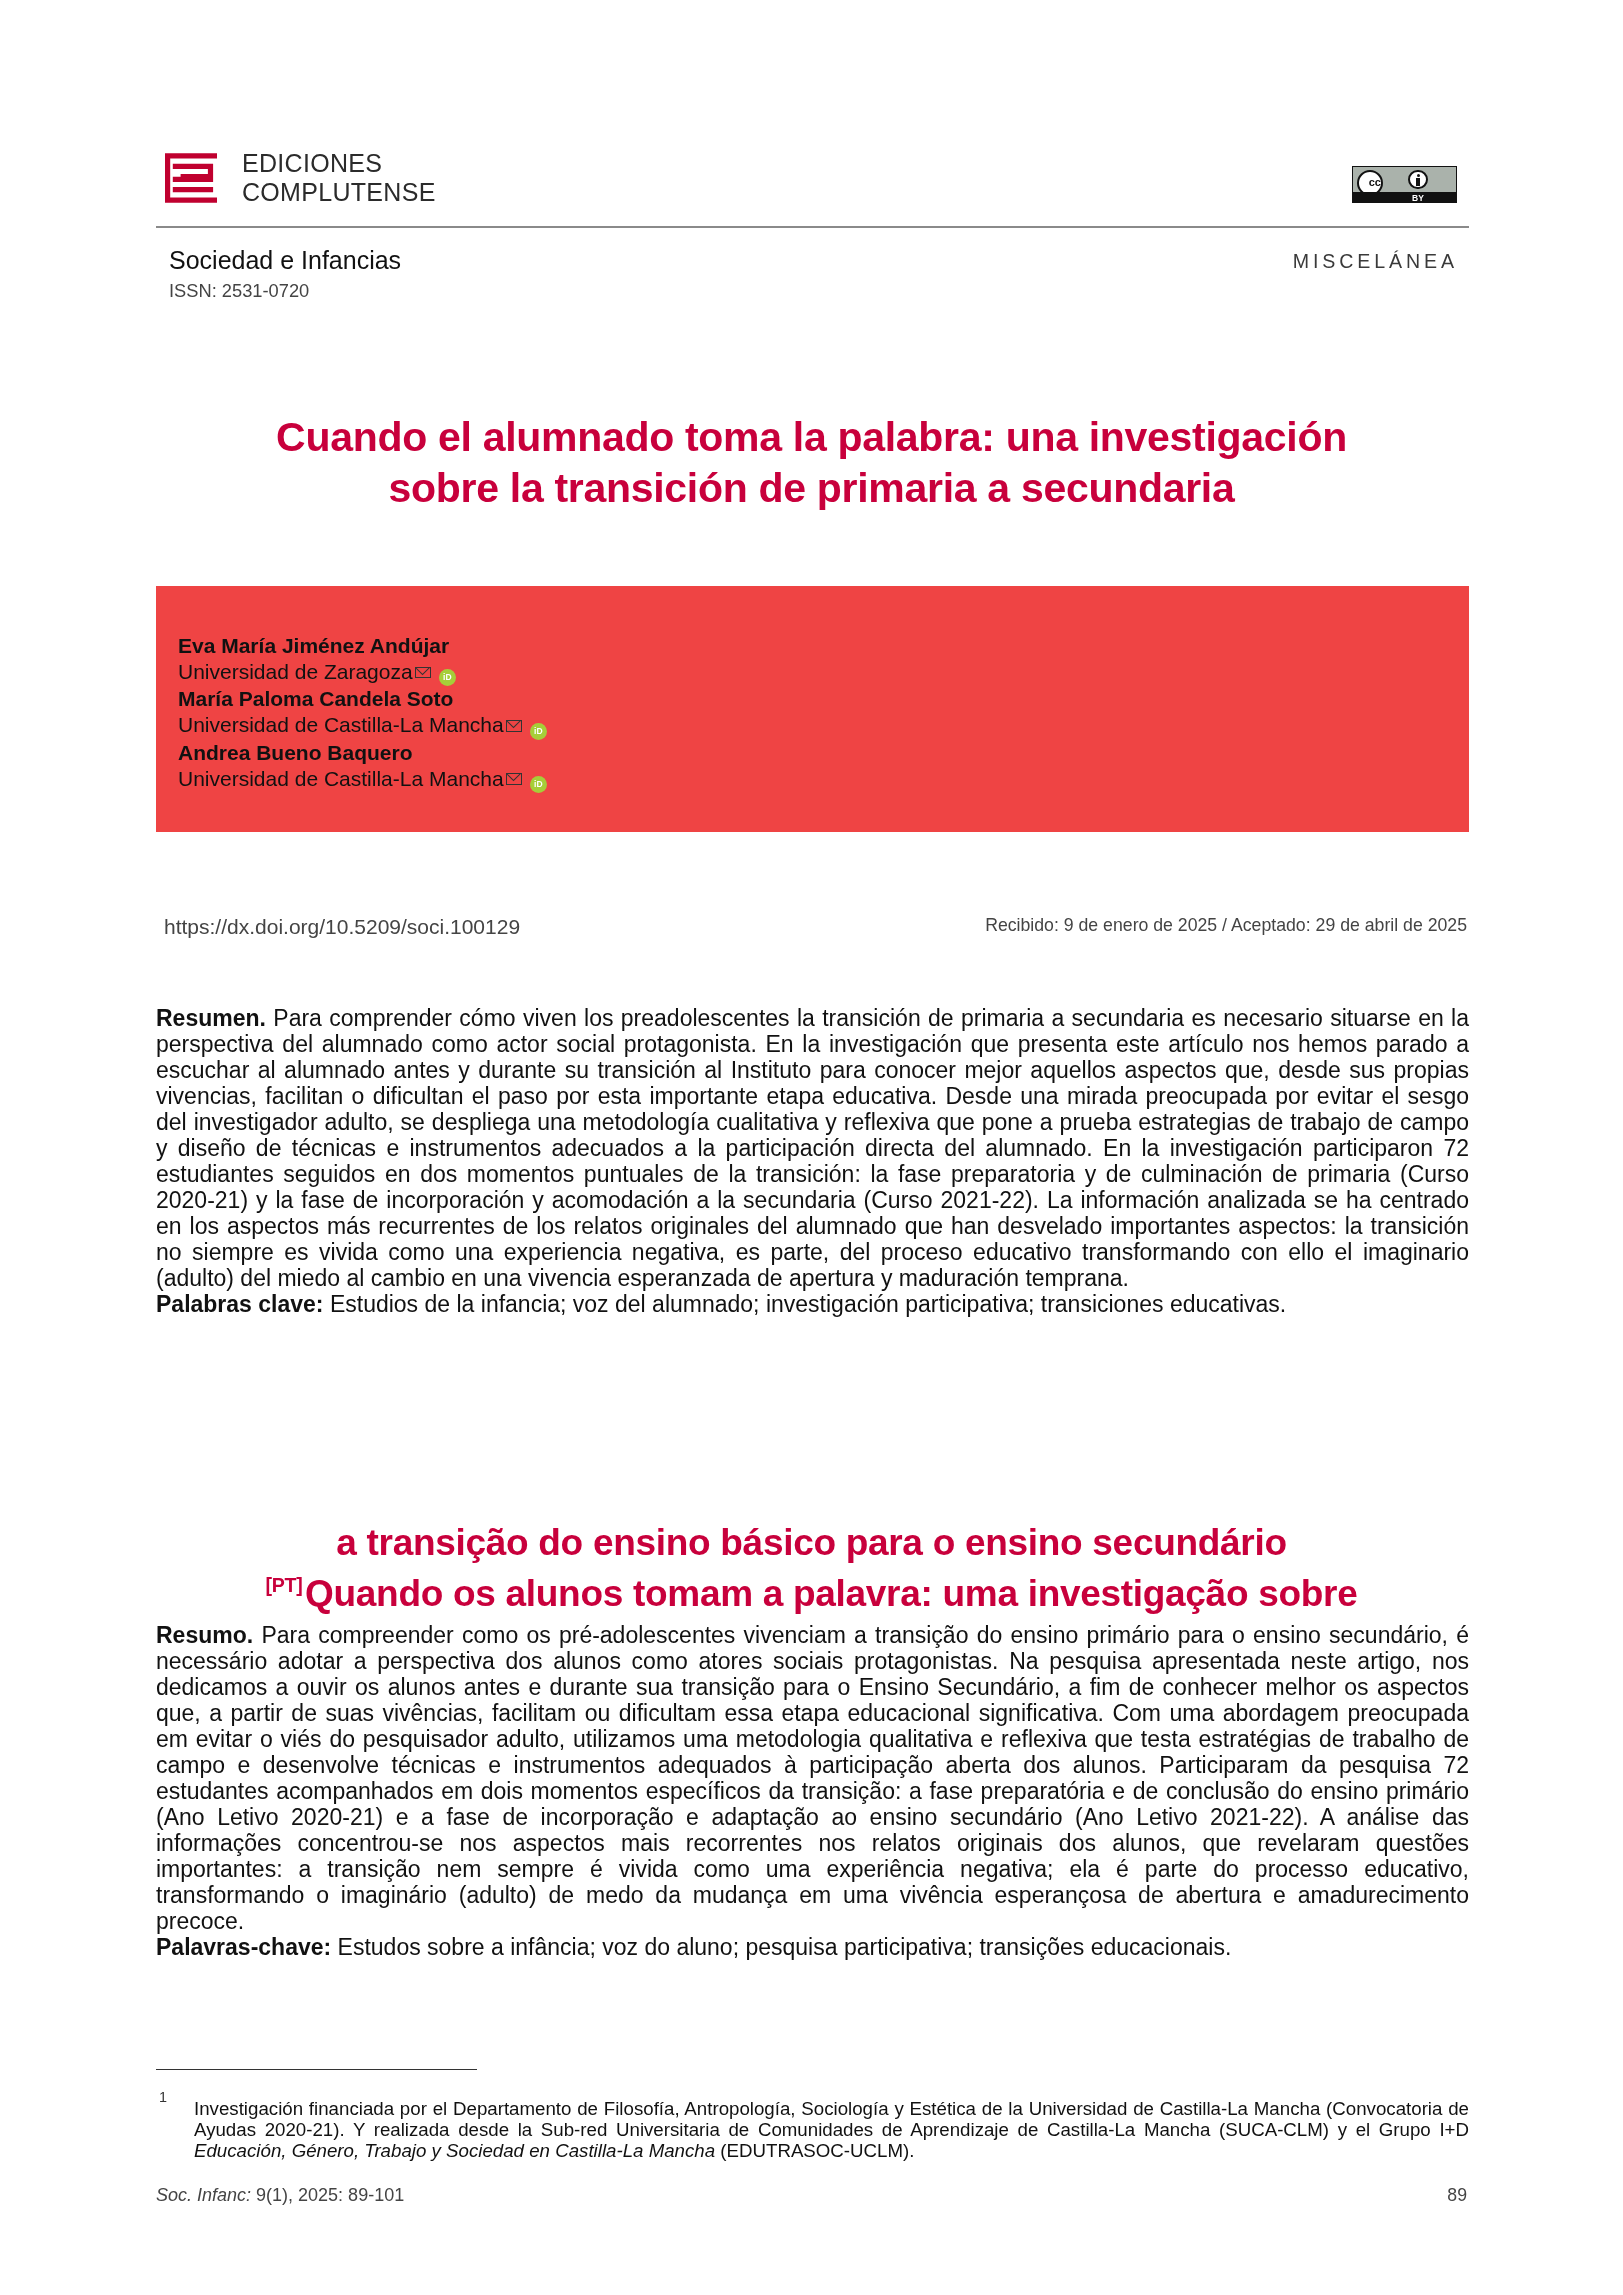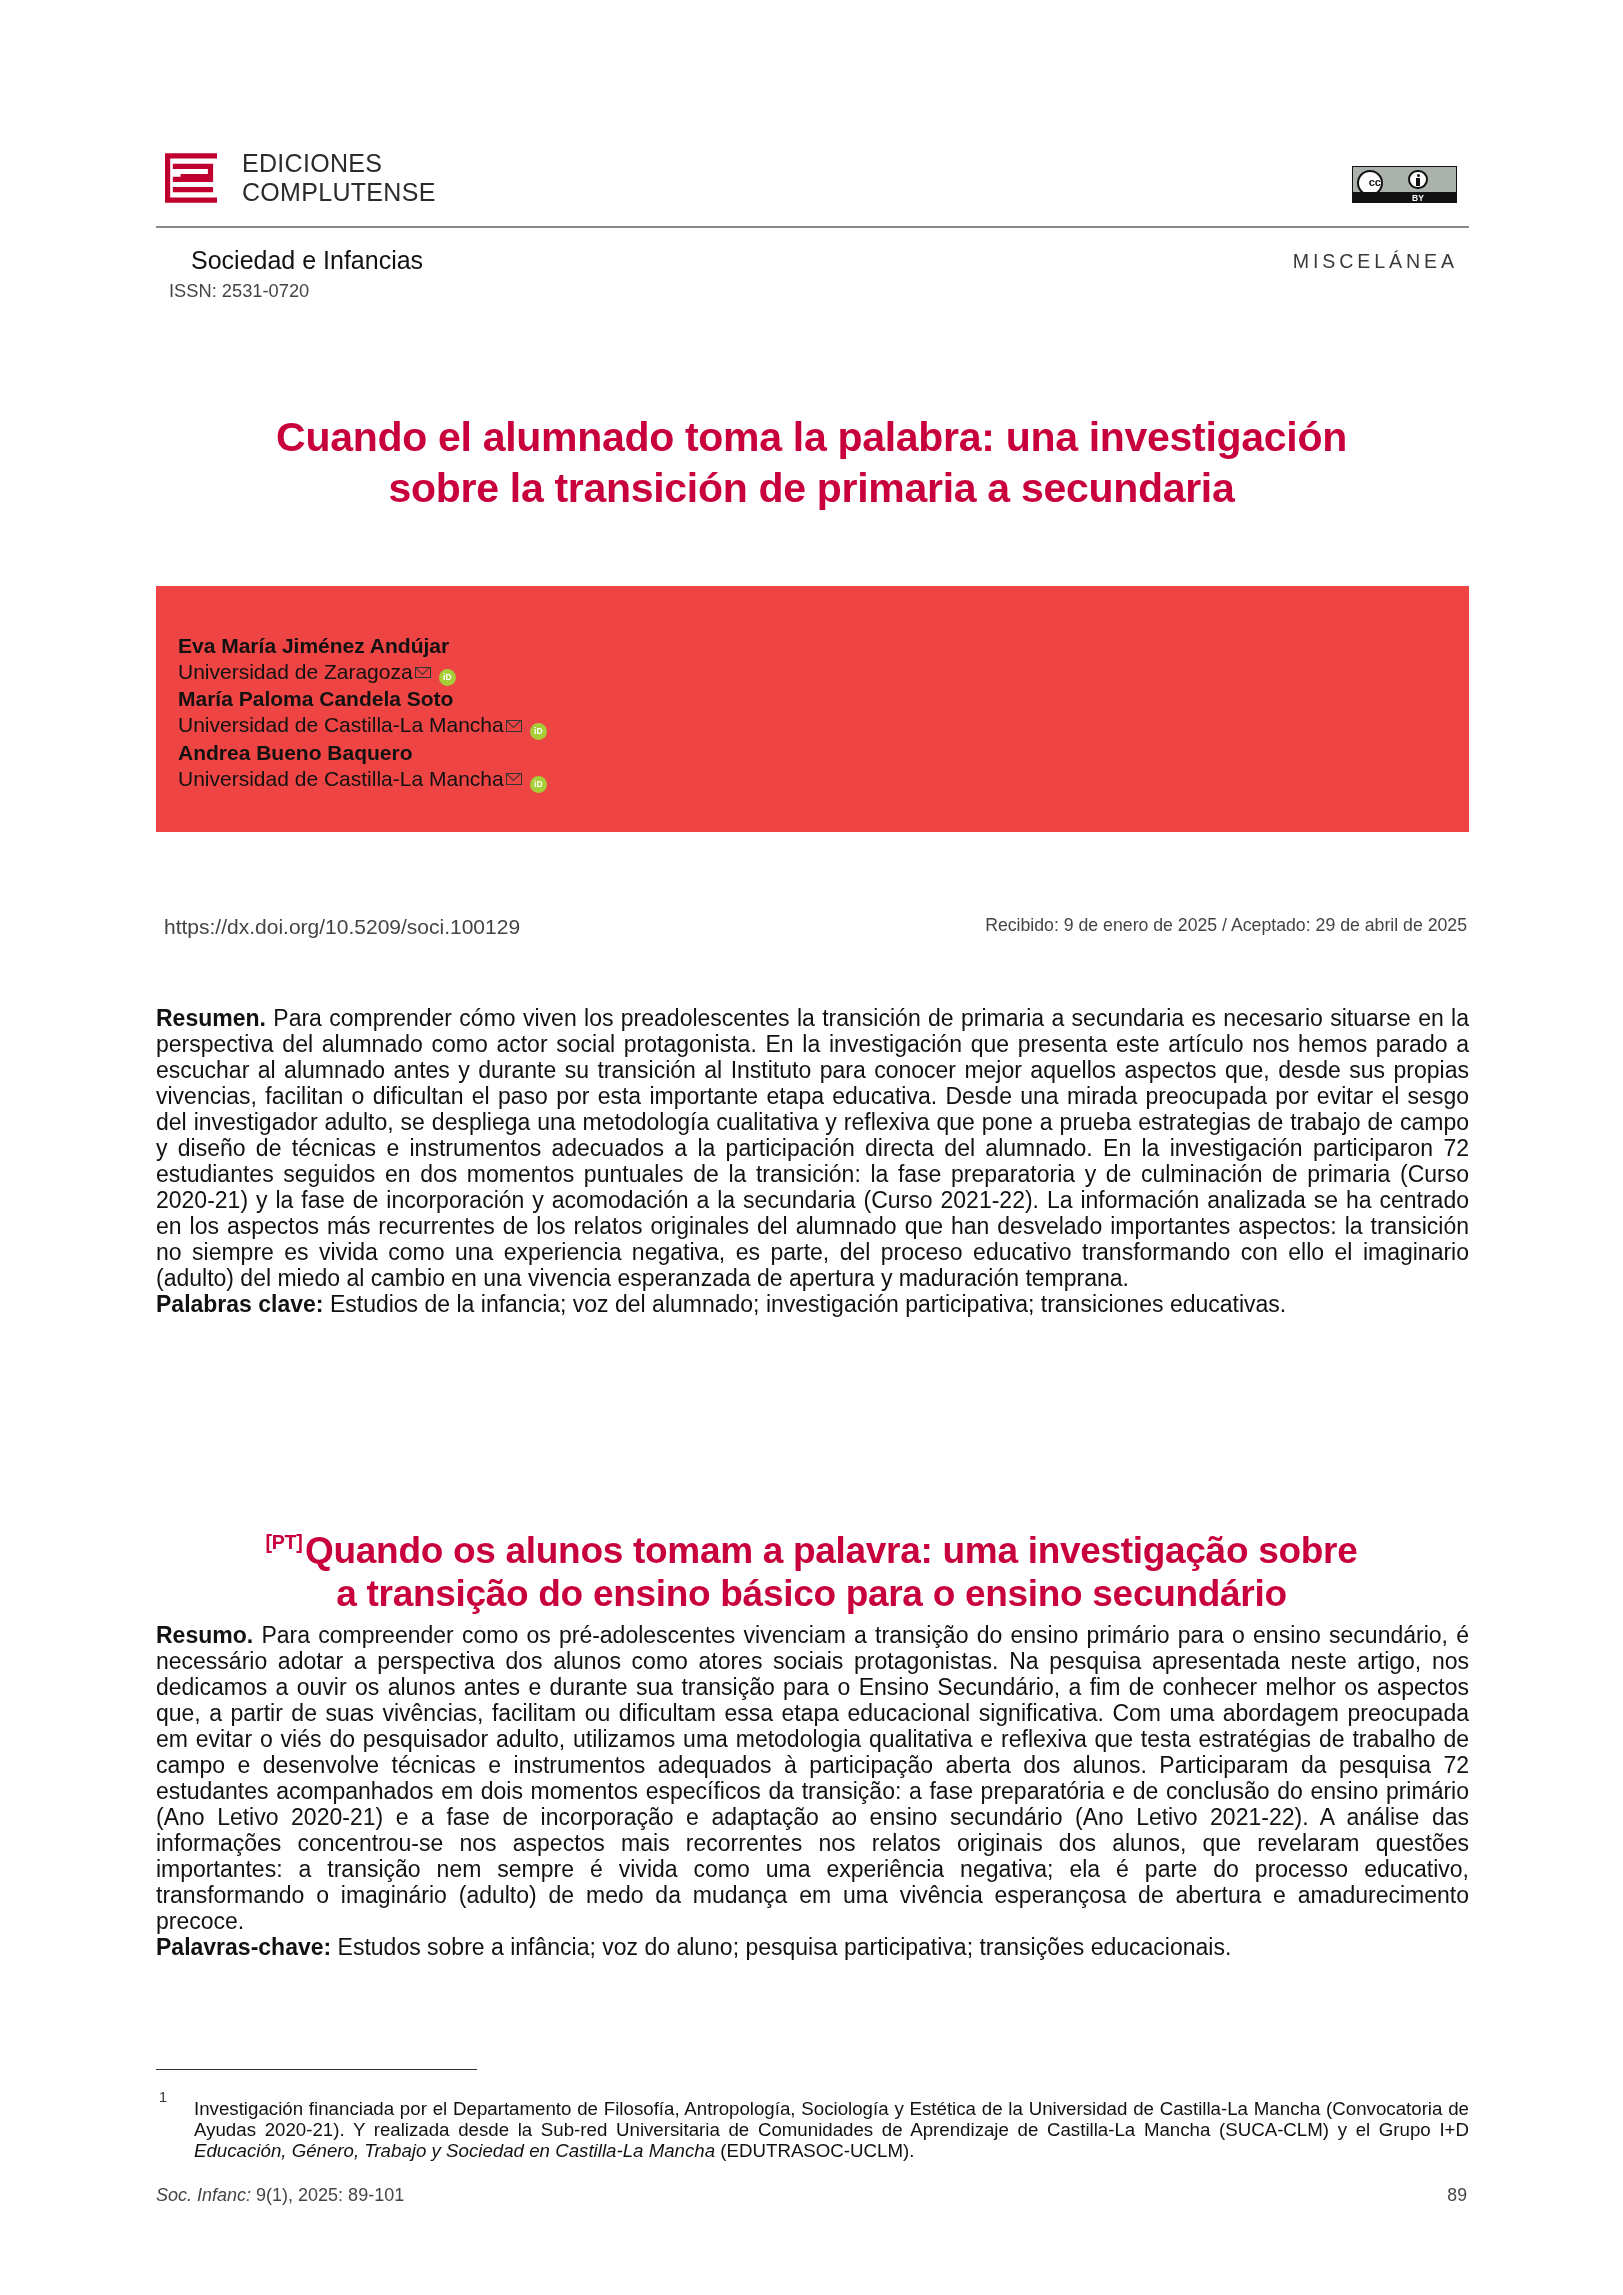--- a/index.html
+++ b/index.html
@@ -11,21 +11,21 @@
     .logo { left: 165px; top: 153px; width: 52px; height: 50px; }
     .publisher { left: 242px; top: 149px; font-size: 25px; line-height: 29px; color: #2b2b2b; letter-spacing: 0.3px; }
     .cc-badge { left: 1352px; top: 166px; width: 105px; height: 37px; background: #aab2ab; border: 1.3px solid #111; box-sizing: border-box; overflow: hidden; }
     .cc-badge .by-bar { position: absolute; left: 0; right: 0; bottom: 0; height: 9.8px; background: #111; }
     .cc-badge .by-text { position: absolute; left: 59px; bottom: -1.3px; font-size: 8.5px; font-weight: bold; color: #fff; font-family: "Liberation Sans", sans-serif; }
     .cc-badge .cc-circle { position: absolute; left: 3.9px; top: 2.6px; width: 26px; height: 26px; border-radius: 50%; background: #fff; border: 2.6px solid #111; box-sizing: border-box; font-size: 11px; font-weight: bold; text-align: right; line-height: 21px; color: #111; }
     .cc-badge .att-circle { position: absolute; left: 55px; top: 2.6px; width: 19.6px; height: 19.6px; border-radius: 50%; background: #fff; border: 2px solid #111; box-sizing: border-box; }
     .cc-badge .att-circle:before { content: ""; position: absolute; left: 6.5px; top: 2px; width: 3.3px; height: 3.3px; background: #111; border-radius: 50%; }
     .cc-badge .att-circle:after { content: ""; position: absolute; left: 5.9px; top: 6.5px; width: 4.6px; height: 7.9px; background: #111; }
     .rule-top { left: 156px; top: 226px; width: 1313px; height: 2px; background: #8a8a8a; }
-    .journal { left: 169px; top: 246px; font-size: 25px; color: #111; margin-left: 22px; }
+    .journal { left: 169px; top: 246px; font-size: 25px; color: #111; }
     .issn { left: 169px; top: 280px; font-size: 18.3px; color: #444; }
     .section-label { right: 165px; top: 250px; font-size: 19.6px; letter-spacing: 3.9px; color: #3a3a3a; }
 
     
     .title { left: 157px; width: 1309px; top: 412px; text-align: center; color: #c8003c; font-size: 41px; font-weight: bold; line-height: 51px; letter-spacing: -0.3px; }
 
     
     .authors-box { left: 156px; top: 586px; width: 1313px; height: 246px; background: #ef4444; }
     .authors { position: absolute; left: 22px; top: 47px; font-size: 21px; line-height: 26px; }
     .author-name { font-weight: bold; display: block; }
@@ -107,22 +107,22 @@
 <div class="abs dates">Recibido: 9 de enero de 2025 / Aceptado: 29 de abril de 2025</div>
 
 <div class="abs body-text abstract-es">
   <span class="lead">Resumen.</span>
   <span>Para comprender cómo viven los preadolescentes la transición de primaria a secundaria es necesario situarse en la perspectiva del alumnado como actor social protagonista. En la investigación que presenta este artículo nos hemos parado a escuchar al alumnado antes y durante su transición al Instituto para conocer mejor aquellos aspectos que, desde sus propias vivencias, facilitan o dificultan el paso por esta importante etapa educativa. Desde una mirada preocupada por evitar el sesgo del investigador adulto, se despliega una metodología cualitativa y reflexiva que pone a prueba estrategias de trabajo de campo y diseño de técnicas e instrumentos adecuados a la participación directa del alumnado. En la investigación participaron 72 estudiantes seguidos en dos momentos puntuales de la transición: la fase preparatoria y de culminación de primaria (Curso 2020-21) y la fase de incorporación y acomodación a la secundaria (Curso 2021-22). La información analizada se ha centrado en los aspectos más recurrentes de los relatos originales del alumnado que han desvelado importantes aspectos: la transición no siempre es vivida como una experiencia negativa, es parte, del proceso educativo transformando con ello el imaginario (adulto) del miedo al cambio en una vivencia esperanzada de apertura y maduración temprana.</span><br>
   <span class="lead">Palabras clave:</span>
   <span>Estudios de la infancia; voz del alumnado; investigación participativa; transiciones educativas.</span>
 </div>
 
 <div class="abs pt-title">
+  <div>a transição do ensino básico para o ensino secundário</div>
   <div><sup>[PT]</sup><span>Quando os alunos tomam a palavra: uma investigação sobre</span></div>
-  <div>a transição do ensino básico para o ensino secundário</div>
 </div>
 
 <div class="abs body-text abstract-pt">
   <span class="lead">Resumo.</span>
   <span>Para compreender como os pré-adolescentes vivenciam a transição do ensino primário para o ensino secundário, é necessário adotar a perspectiva dos alunos como atores sociais protagonistas. Na pesquisa apresentada neste artigo, nos dedicamos a ouvir os alunos antes e durante sua transição para o Ensino Secundário, a fim de conhecer melhor os aspectos que, a partir de suas vivências, facilitam ou dificultam essa etapa educacional significativa. Com uma abordagem preocupada em evitar o viés do pesquisador adulto, utilizamos uma metodologia qualitativa e reflexiva que testa estratégias de trabalho de campo e desenvolve técnicas e instrumentos adequados à participação aberta dos alunos. Participaram da pesquisa 72 estudantes acompanhados em dois momentos específicos da transição: a fase preparatória e de conclusão do ensino primário (Ano Letivo 2020-21) e a fase de incorporação e adaptação ao ensino secundário (Ano Letivo 2021-22). A análise das informações concentrou-se nos aspectos mais recorrentes nos relatos originais dos alunos, que revelaram questões importantes: a transição nem sempre é vivida como uma experiência negativa; ela é parte do processo educativo, transformando o imaginário (adulto) de medo da mudança em uma vivência esperançosa de abertura e amadurecimento precoce.</span><br>
   <span class="lead">Palavras-chave:</span>
   <span>Estudos sobre a infância; voz do aluno; pesquisa participativa; transições educacionais.</span>
 </div>
 
 <div class="abs fn-rule"></div>

